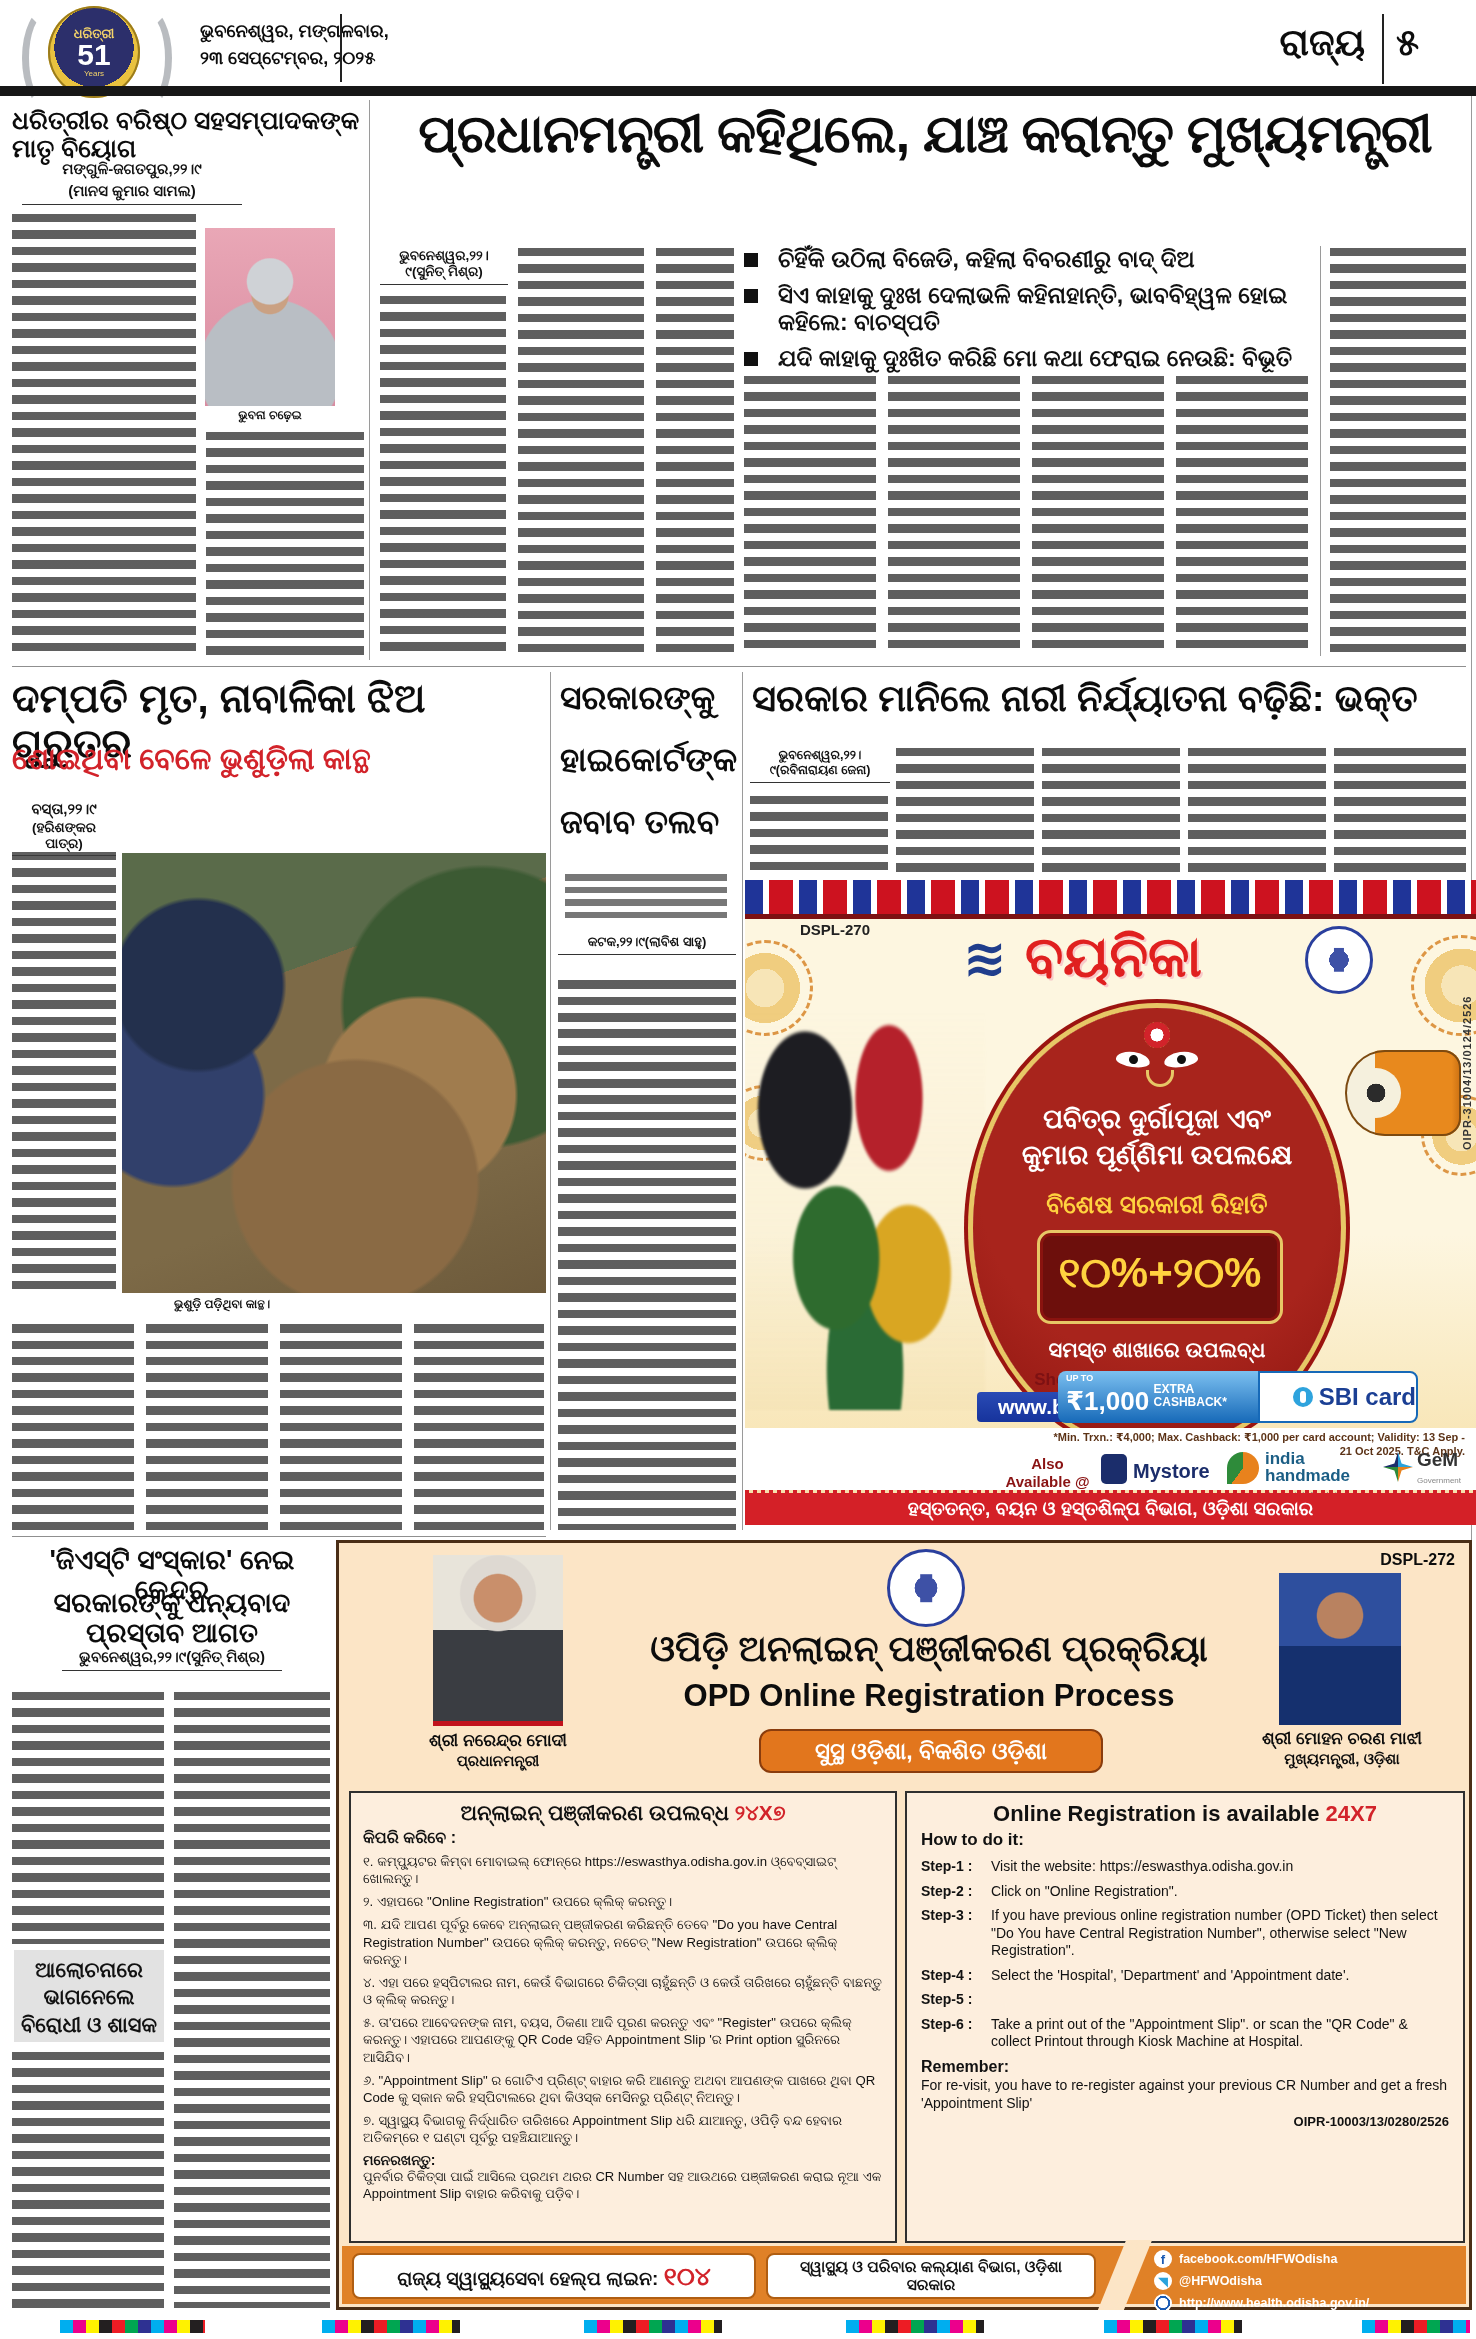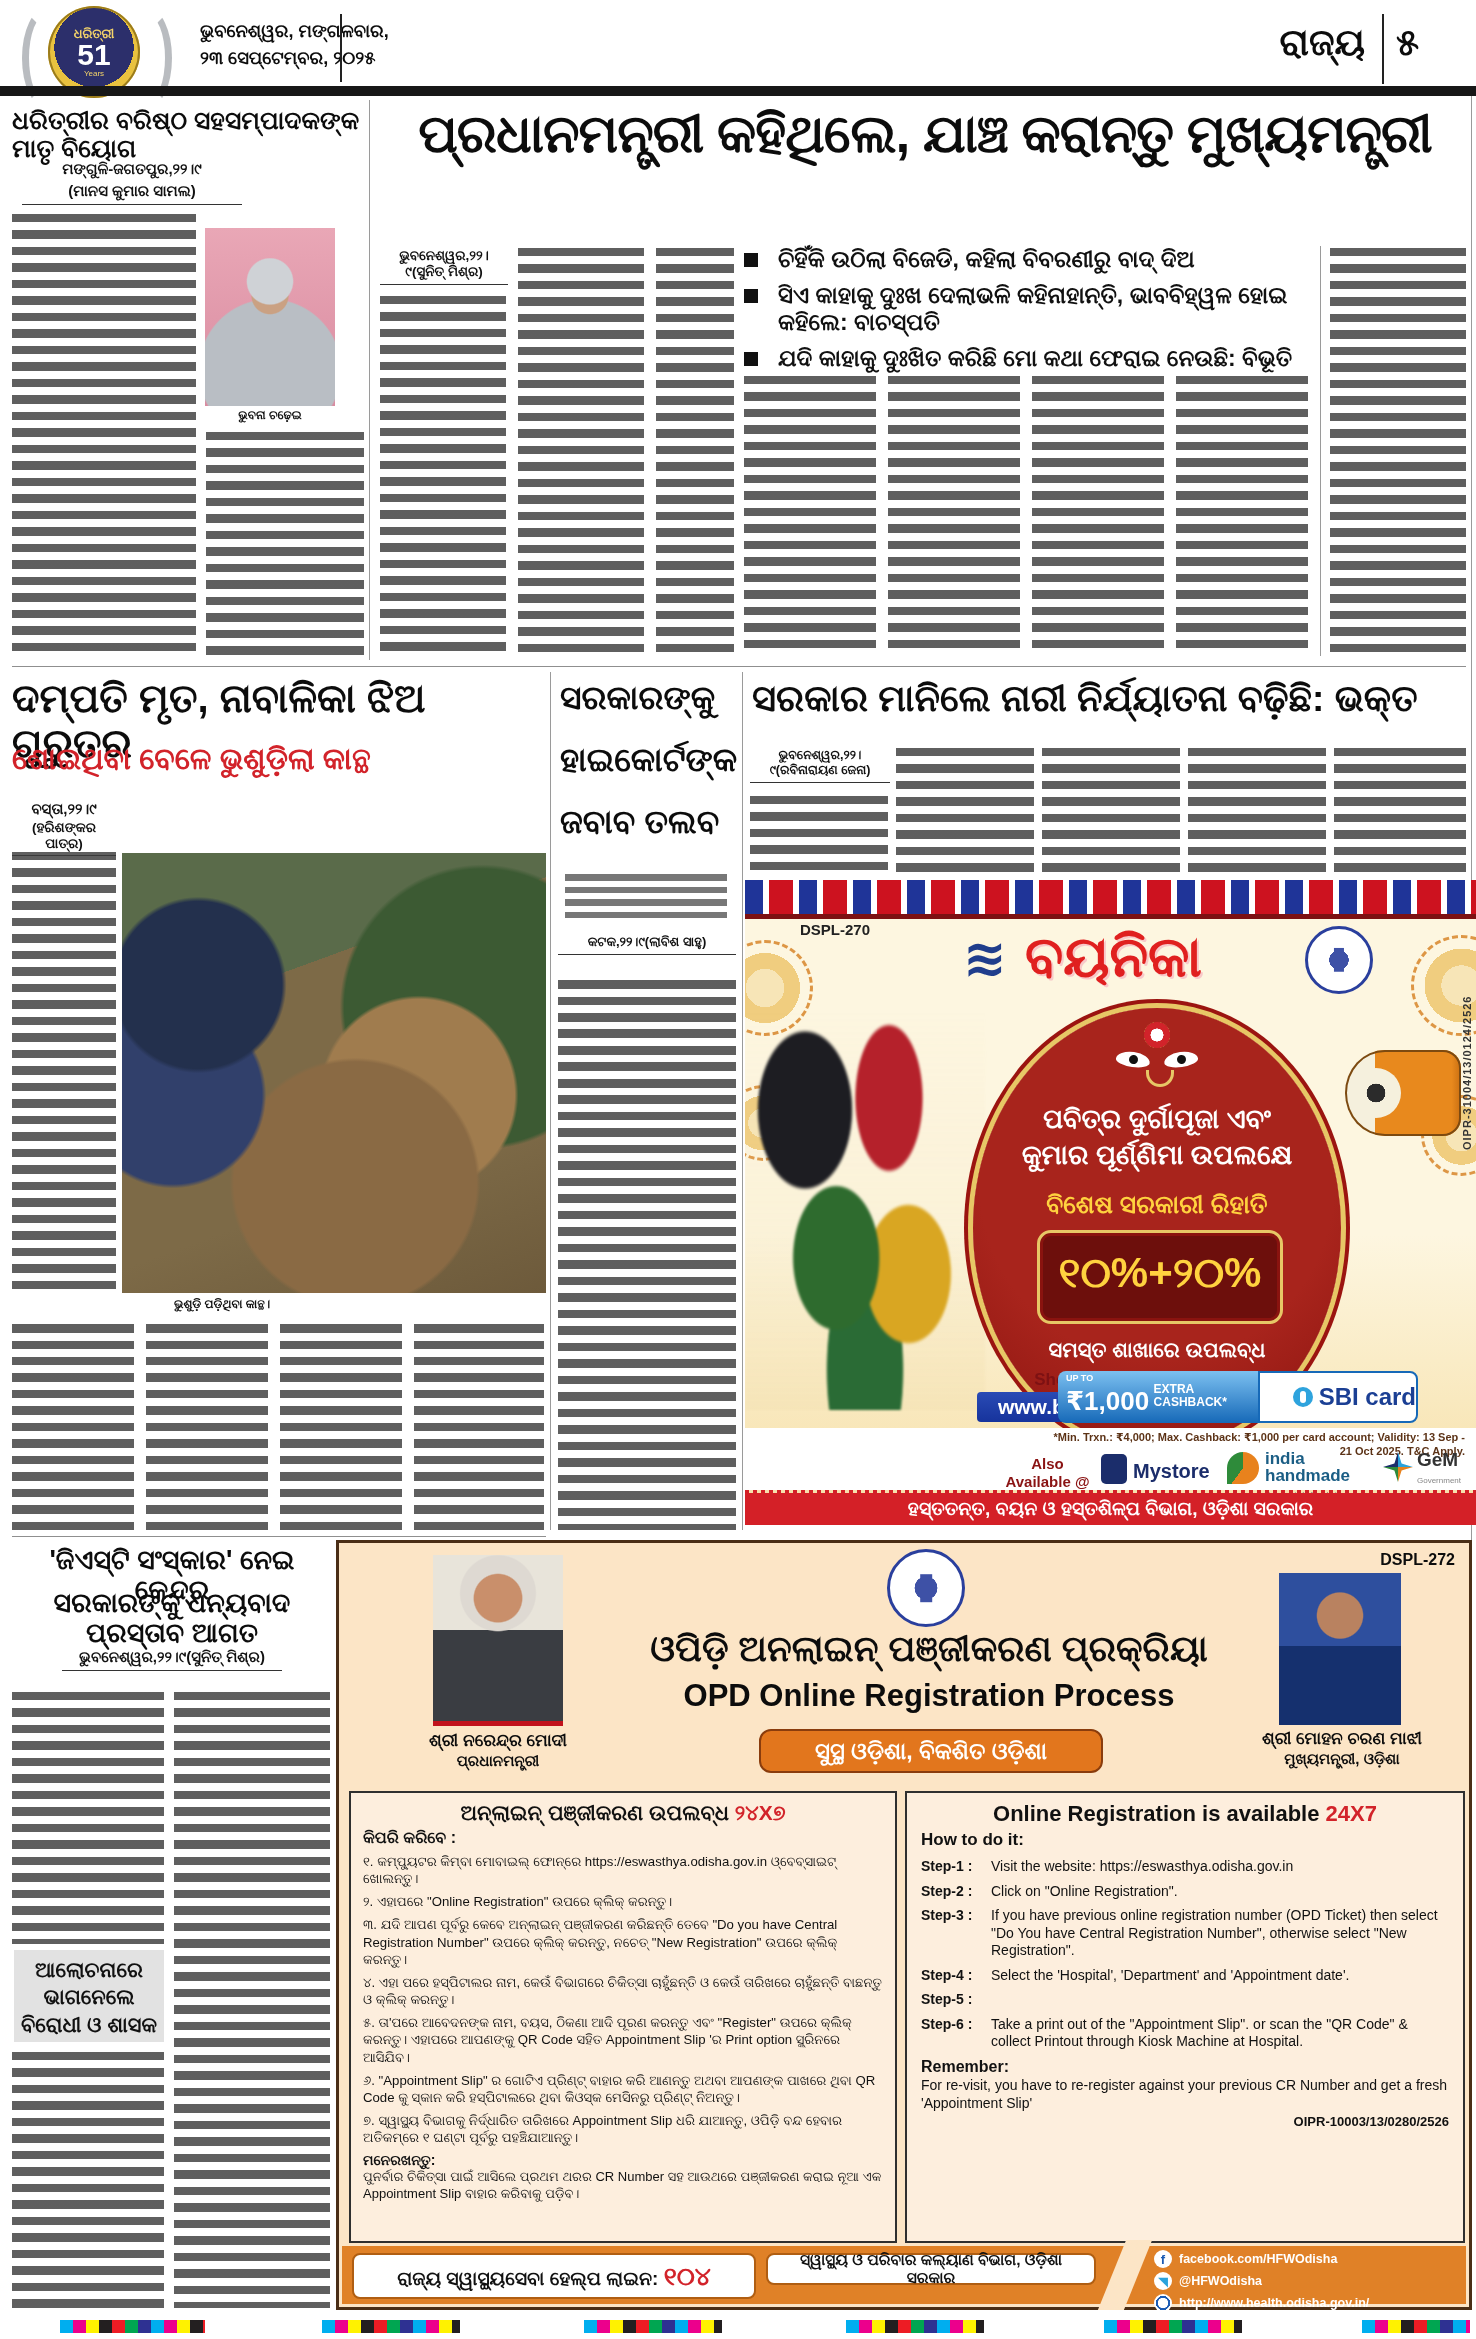--- a/index.html
+++ b/index.html
@@ -354,21 +354,21 @@
       <div style="font-size:13px;font-weight:bold;text-align:right;margin-top:2px;">OIPR-10003/13/0280/2526</div>
     </div>
 
     <div class="ftr-orange abs" style="left:3px;bottom:3px;width:1124px;height:58px;">
       <div class="abs" style="left:770px;top:-6px;width:26px;height:70px;background:#fce5c6;transform:skewX(-22deg);"></div>
       <div class="white-pill abs" style="left:10px;top:7px;width:400px;height:42px;line-height:42px;font-weight:bold;font-size:19px;">
         <span>ରାଜ୍ୟ ସ୍ୱାସ୍ଥ୍ୟସେବା</span>
         <span>ହେଲ୍ପ ଲାଇନ:</span>
         <span class="red" style="font-size:25px;">୧୦୪</span>
       </div>
-      <div class="white-pill abs" style="left:424px;top:7px;width:330px;height:32px;font-weight:bold;font-size:15.5px;display:flex;align-items:center;justify-content:center;padding:0 8px;box-sizing:border-box;">ସ୍ୱାସ୍ଥ୍ୟ ଓ ପରିବାର କଲ୍ୟାଣ ବିଭାଗ, ଓଡ଼ିଶା ସରକାର</div>
+      <div class="white-pill abs" style="left:424px;top:7px;width:330px;height:46px;font-weight:bold;font-size:15.5px;display:flex;align-items:center;justify-content:center;padding:0 8px;box-sizing:border-box;">ସ୍ୱାସ୍ଥ୍ୟ ଓ ପରିବାର କଲ୍ୟାଣ ବିଭାଗ, ଓଡ଼ିଶା ସରକାର</div>
       <div class="abs" style="left:812px;top:4px;width:306px;">
         <div class="soc-row">
           <span class="soc-ic">f</span>
           <span>facebook.com/HFWOdisha</span>
         </div>
         <div class="soc-row">
           <span class="soc-ic" style="color:#2aa3dd;">◥</span>
           <span>@HFWOdisha</span>
         </div>
         <div class="soc-row">

